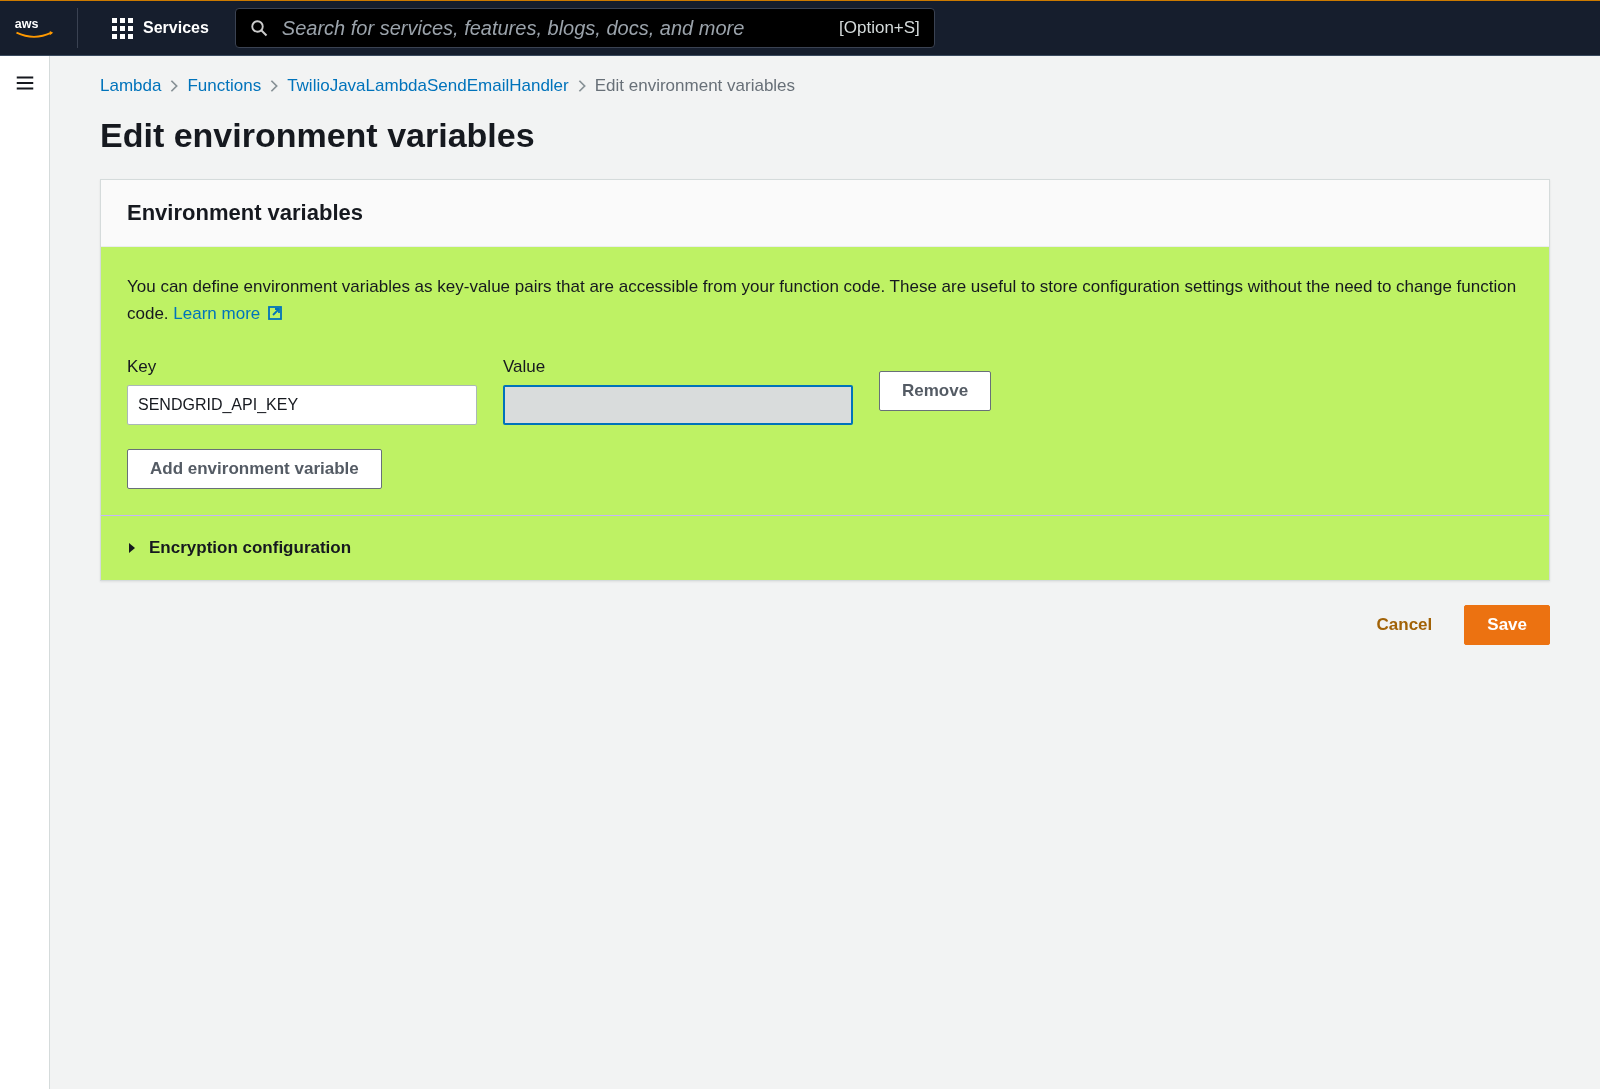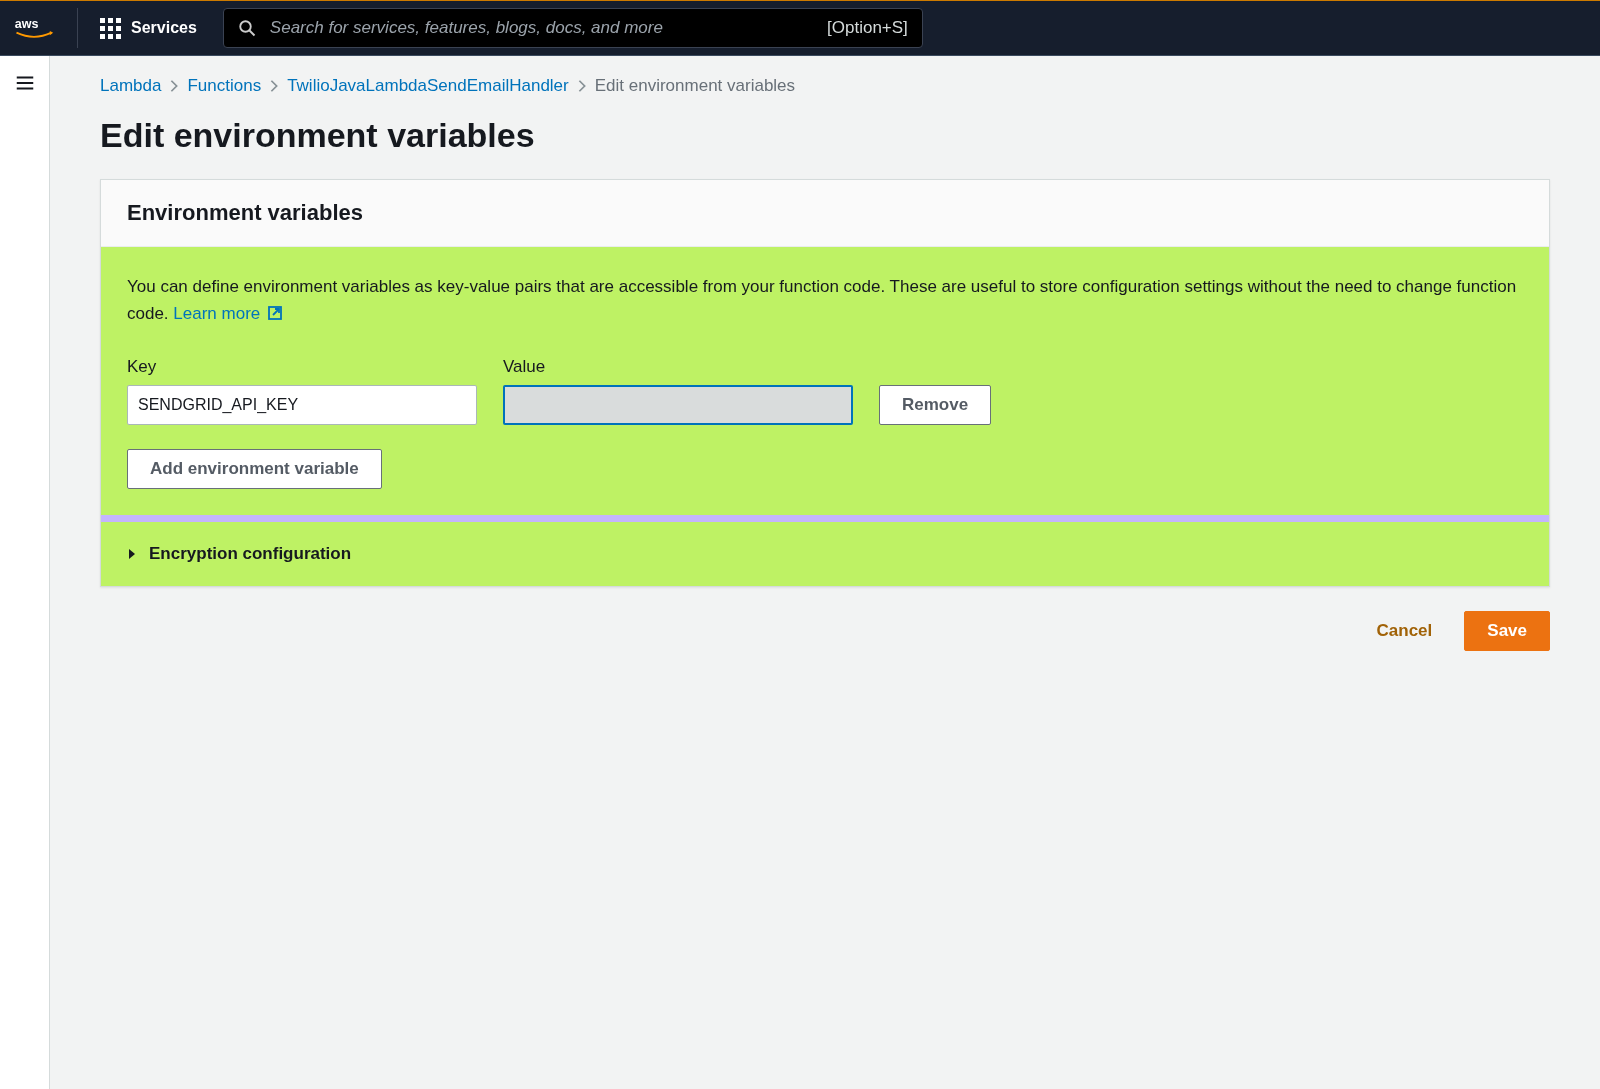--- a/index.html
+++ b/index.html
@@ -25,21 +25,21 @@
       border-bottom: 1px solid #3a4a5e;
     }
     .aws-logo {
       width: 70px;
       height: 40px;
       display: flex;
       align-items: center;
       justify-content: center;
       border-right: 1px solid #3a4252;
       padding-right: 18px;
-      margin-right: 8px;
+      margin-right: 20px;
     }
     .aws-logo svg {
       width: 42px;
       height: 25px;
     }
     .services-btn {
       display: flex;
       align-items: center;
       gap: 10px;
       padding: 8px 14px;
@@ -77,21 +77,21 @@
       margin-right: 14px;
       display: flex;
       align-items: center;
     }
     .search-input {
       flex: 1;
       background: transparent;
       border: none;
       outline: none;
       color: #ccc;
-      font-size: 17px;
+      font-size: 20px;
       font-style: italic;
     }
     .search-input::placeholder {
       color: #9ba3ab;
       font-style: italic;
     }
     .search-shortcut {
       color: #d5dbdb;
       font-size: 17px;
     }
@@ -186,21 +186,21 @@
       color: #0073bb;
       display: inline-block;
       vertical-align: -2px;
       margin-left: 2px;
     }
     
     
     .kv-row {
       display: flex;
       gap: 26px;
-      align-items: flex-end;
+      align-items: center;
       margin-bottom: 24px;
     }
     .field-group {
       display: flex;
       flex-direction: column;
       gap: 8px;
     }
     .field-label {
       font-size: 17px;
       color: #16191f;
@@ -244,21 +244,21 @@
       color: #a16207;
       font-size: 17px;
       font-weight: 700;
       cursor: pointer;
       padding: 0 22px;
       height: 40px;
     }
     
     
     .panel-subsection {
-      border-top: 7px solid #c4b5fd;
+      border-top: 1px solid #c4b5fd;
       padding: 22px 26px;
       display: flex;
       align-items: center;
       gap: 12px;
       cursor: pointer;
     }
     .panel-subsection-title {
       font-size: 17px;
       font-weight: 700;
       color: #16191f;

